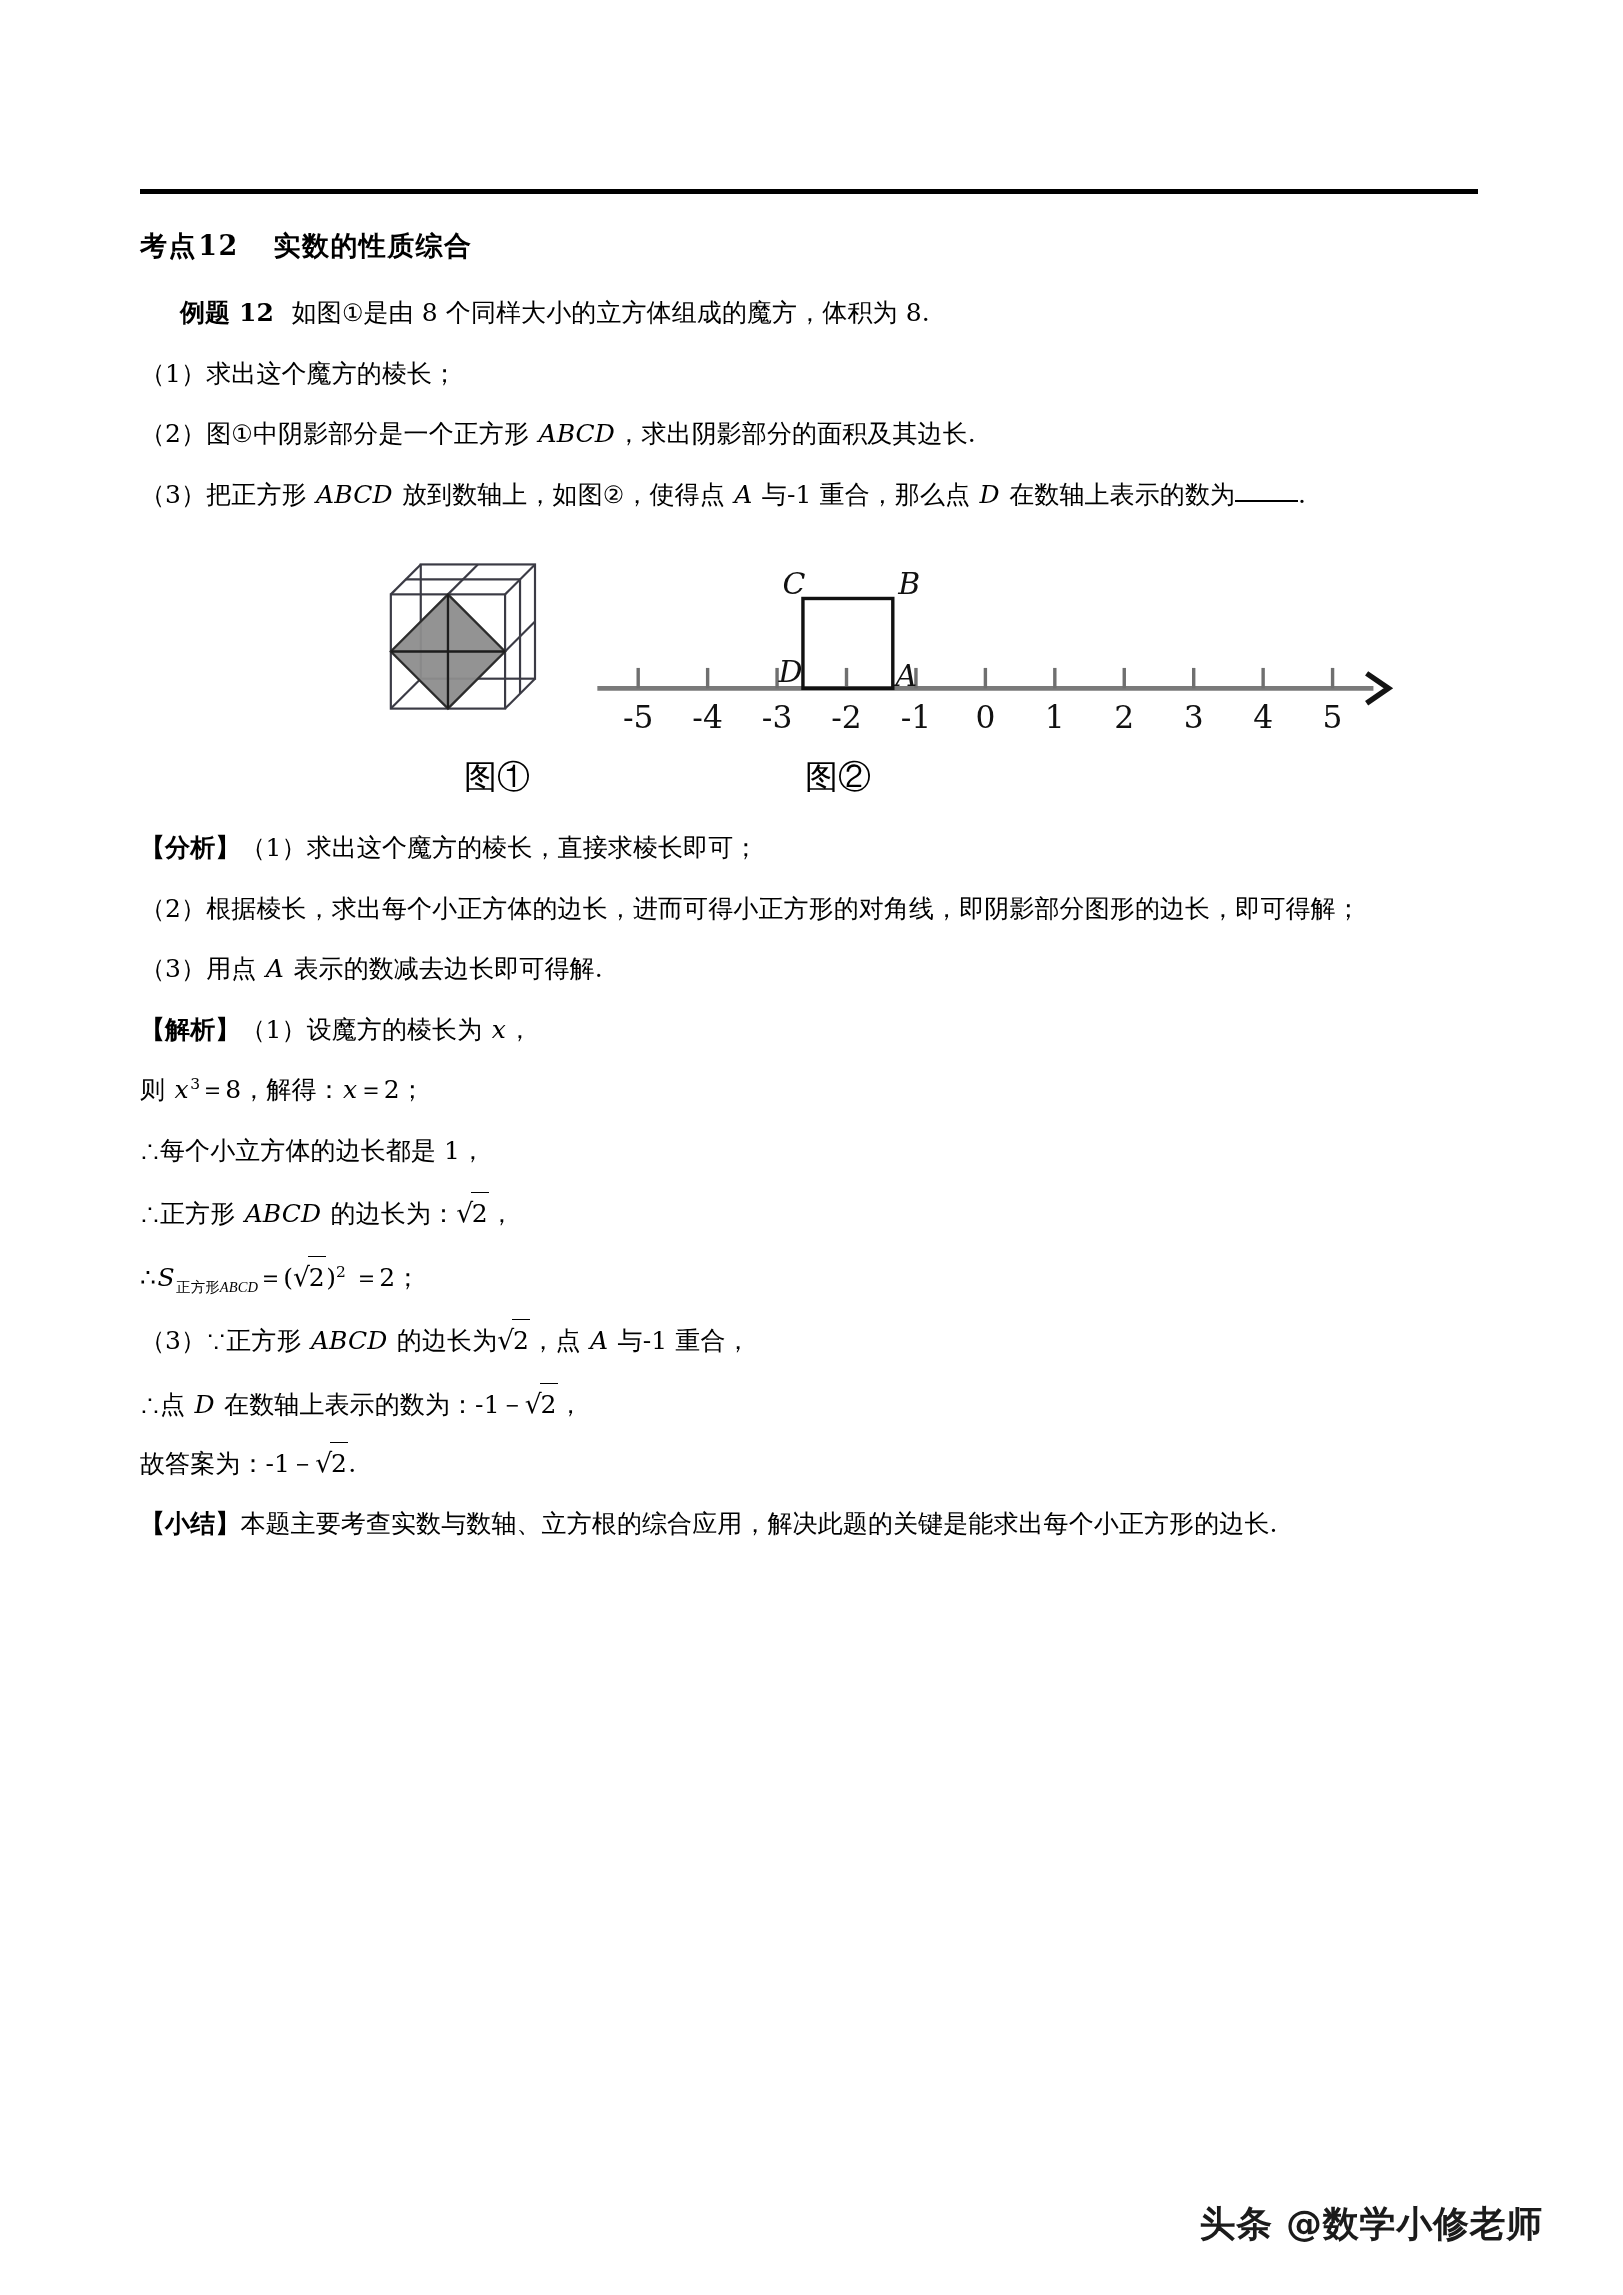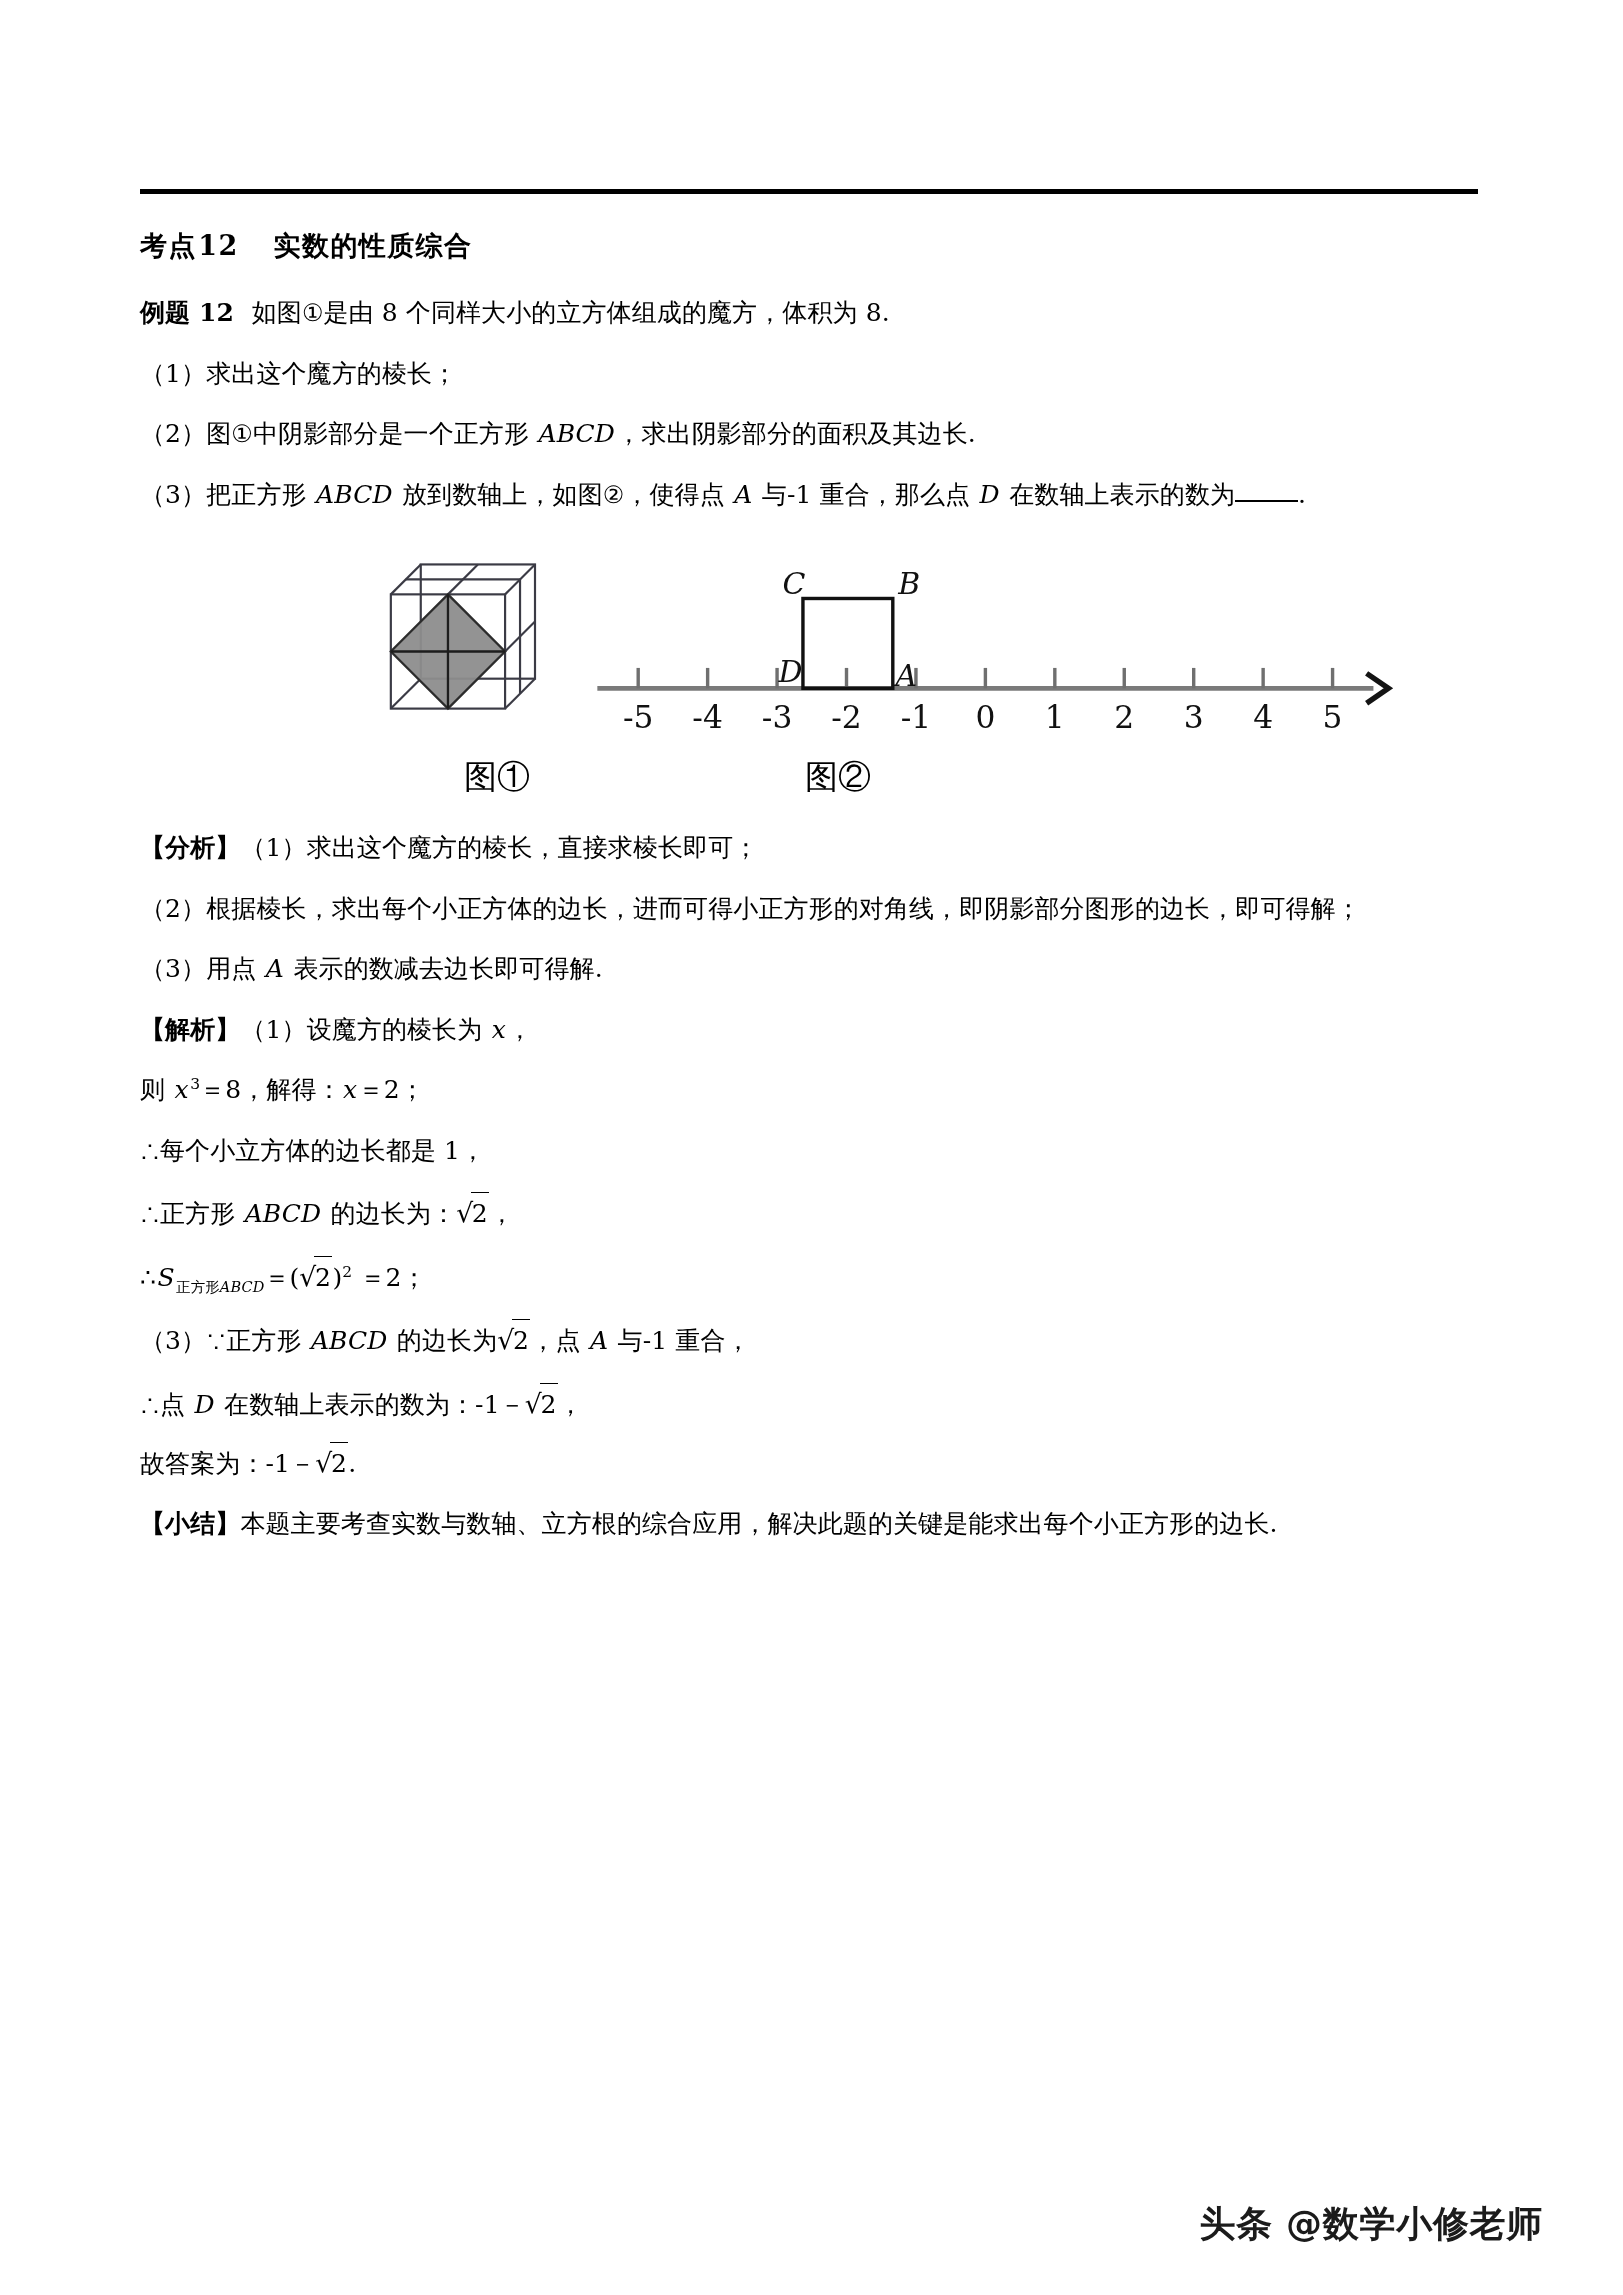--- a/index.html
+++ b/index.html
@@ -81,20 +81,21 @@
   sup.exp-n {
     font-size: 0.62em;
     vertical-align: super;
     font-style: normal;
     line-height: 0;
   }
   sub.sb {
     font-size: 0.58em;
     vertical-align: sub;
     line-height: 0;
+    font-family: Liberation Serif, serif;
   }
 
   
   .sqrt {
     display: inline-block;
     white-space: nowrap;
   }
   .sqrt > .rad { font-size: 26.6px; }
   .sqrt > .radicand {
     display: inline-block;
@@ -168,21 +169,21 @@
 <div class="page">
 
   <div class="top-rule"></div>
 
   <div class="content">
 
     <div class="section-title">
       <span>考点</span><span class="kp-num">12</span><span class="kp-gap"></span><span>实数的性质综合</span>
     </div>
 
-    <p class="p p-spaced" style="margin-top:31px;">
+    <p class="p p-spaced" style="margin-top:31px;margin-left:40px;">
       <b class="lead">例题 12</b><span style="display:inline-block;width:17.7px;"></span><span>如图</span><span class="enc">①</span><span>是由 8 个同样大小的立方体组成的魔方，体积为 8.</span>
     </p>
 
     <p class="p p-spaced">
       <span>（1）</span><span>求出这个魔方的棱长；</span>
     </p>
 
     <p class="p p-spaced">
       <span>（2）</span><span>图</span><span class="enc">①</span><span>中阴影部分是一个正方形 </span><i class="var">ABCD</i><span>，求出阴影部分的面积及其边长.</span>
     </p>

